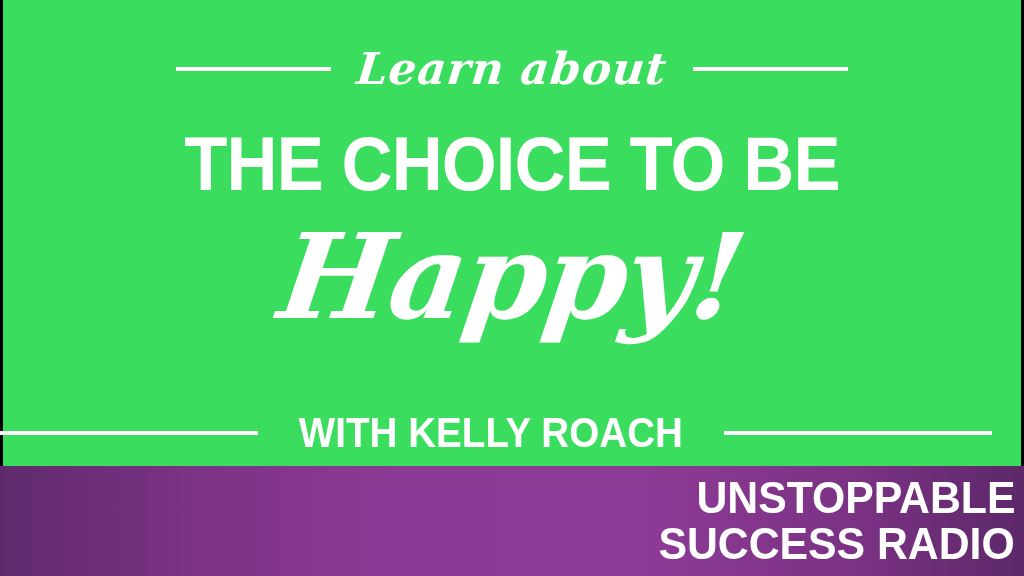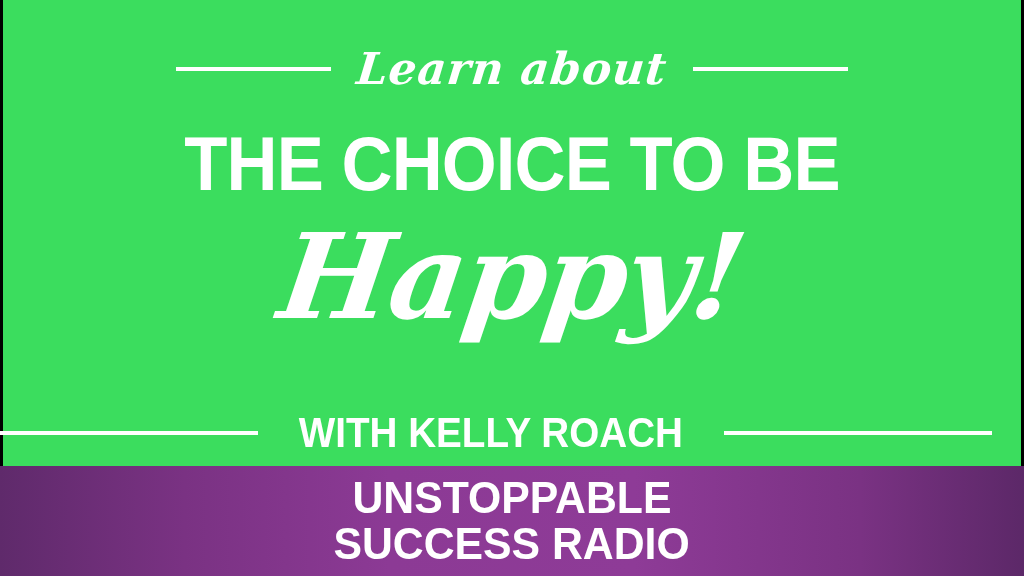--- a/index.html
+++ b/index.html
@@ -126,21 +126,21 @@
     overflow: hidden;
   }
   .banner-inner {
     position: absolute;
     left: 0;
     top: 0;
     width: 1024px;
     height: 110px;
     display: flex;
     flex-direction: column;
-    align-items: center;
+    align-items: flex-end;
     justify-content: center;
   }
   .banner-l1 {
     font-family: "Liberation Sans", sans-serif;
     font-weight: bold;
     color: #ffffff;
     font-size: 45px;
     line-height: 0.98;
     letter-spacing: 0px;
     transform: scaleX(0.95);

